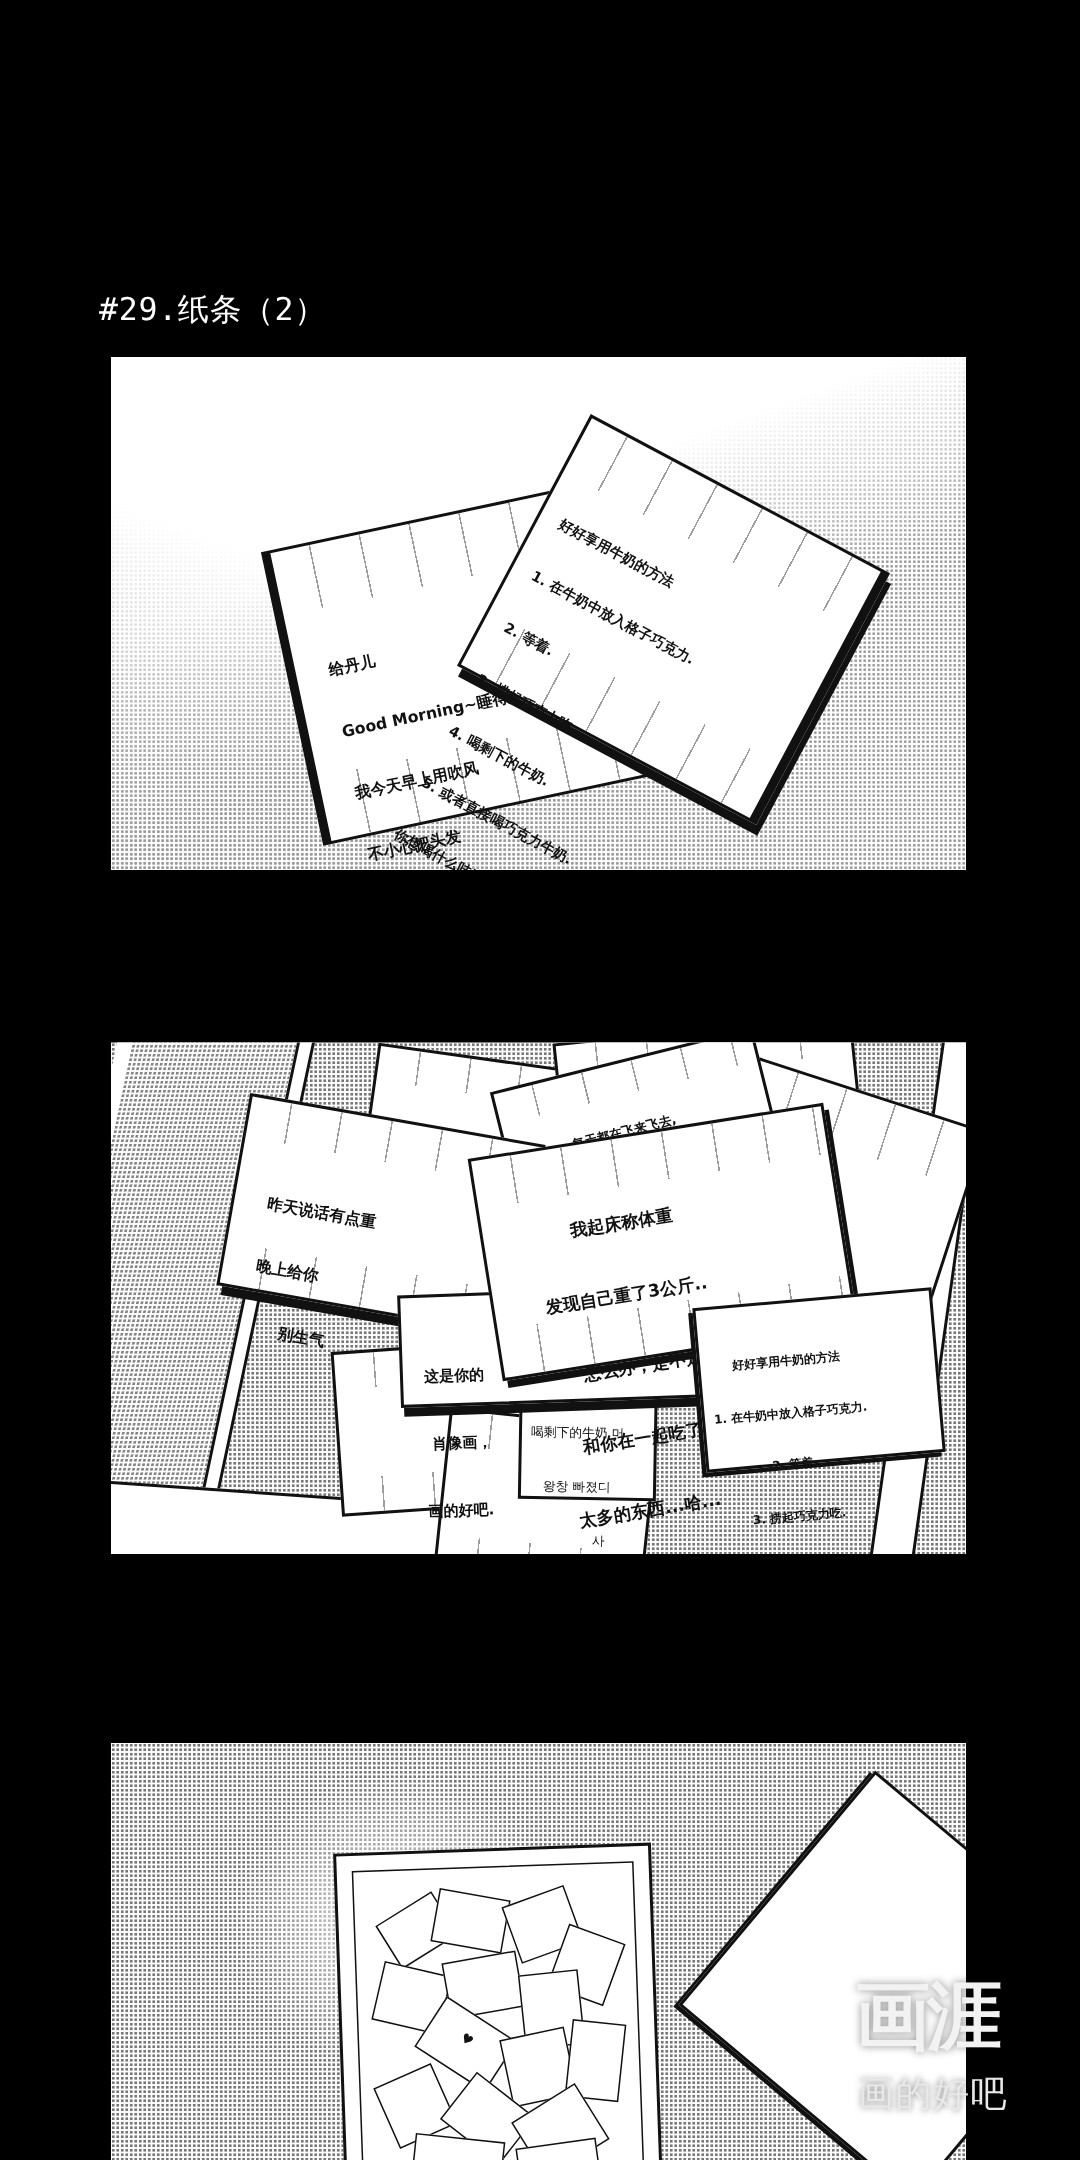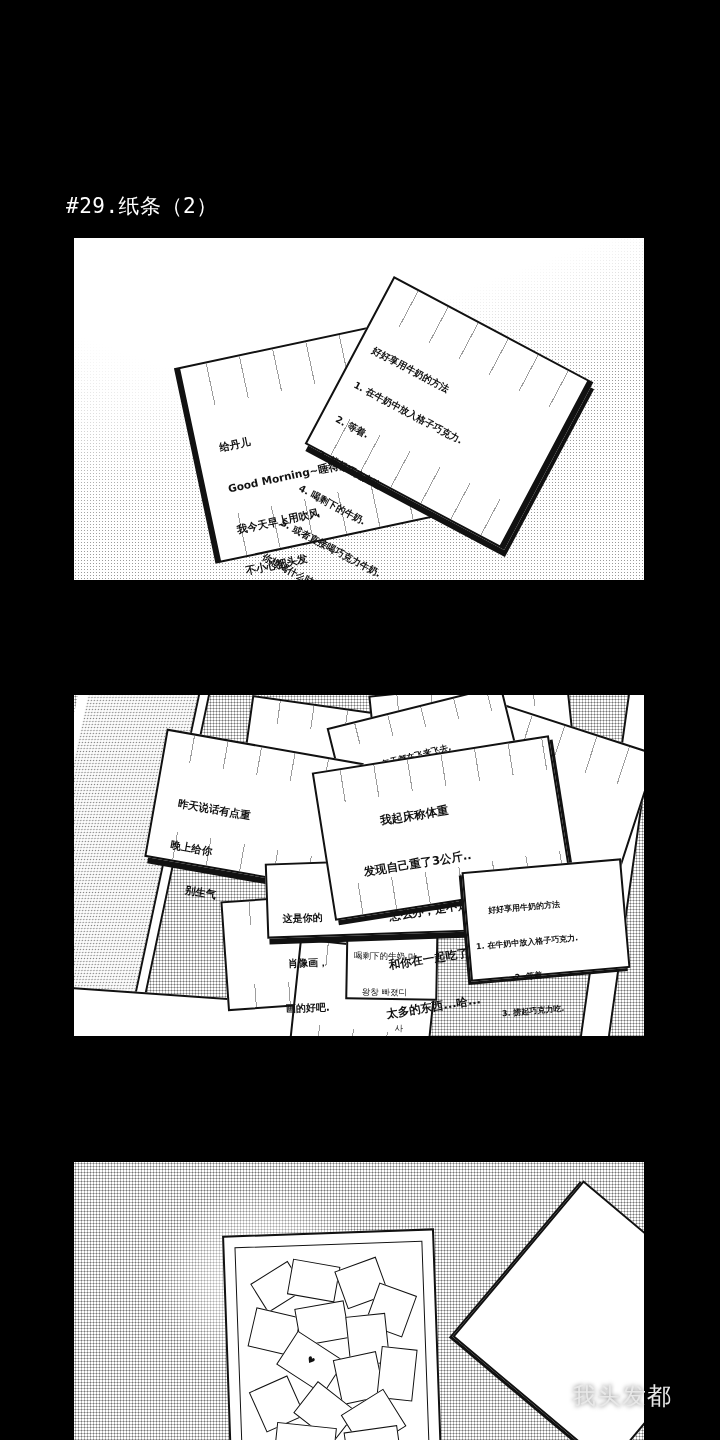--- a/index.html
+++ b/index.html
@@ -172,14 +172,15 @@
       <div class="paper" style="left:94px; top:140px; width:50px; height:44px; transform:rotate(-30deg); border-width:1.5px;"></div>
       <div class="paper" style="left:20px; top:164px; width:60px; height:34px; transform:rotate(8deg); border-width:1.5px;"></div>
       <div class="paper" style="left:90px; top:170px; width:54px; height:30px; transform:rotate(-6deg); border-width:1.5px;"></div>
     </div>
   </div>
 
   <div style="position:absolute; left:420px; top:60px; width:200px; height:200px; background:#fff; border:2.5px solid #111; transform:rotate(40deg); box-shadow:-2px 3px 0 #111;"></div>
 </div>
 
 <div class="watermark">
-  <div class="wm-sub">我头发都</div>
+  <div class="wm-logo">画涯</div>
+  <div class="wm-sub">画的好吧</div>
 </div>
 
 </body></html>

